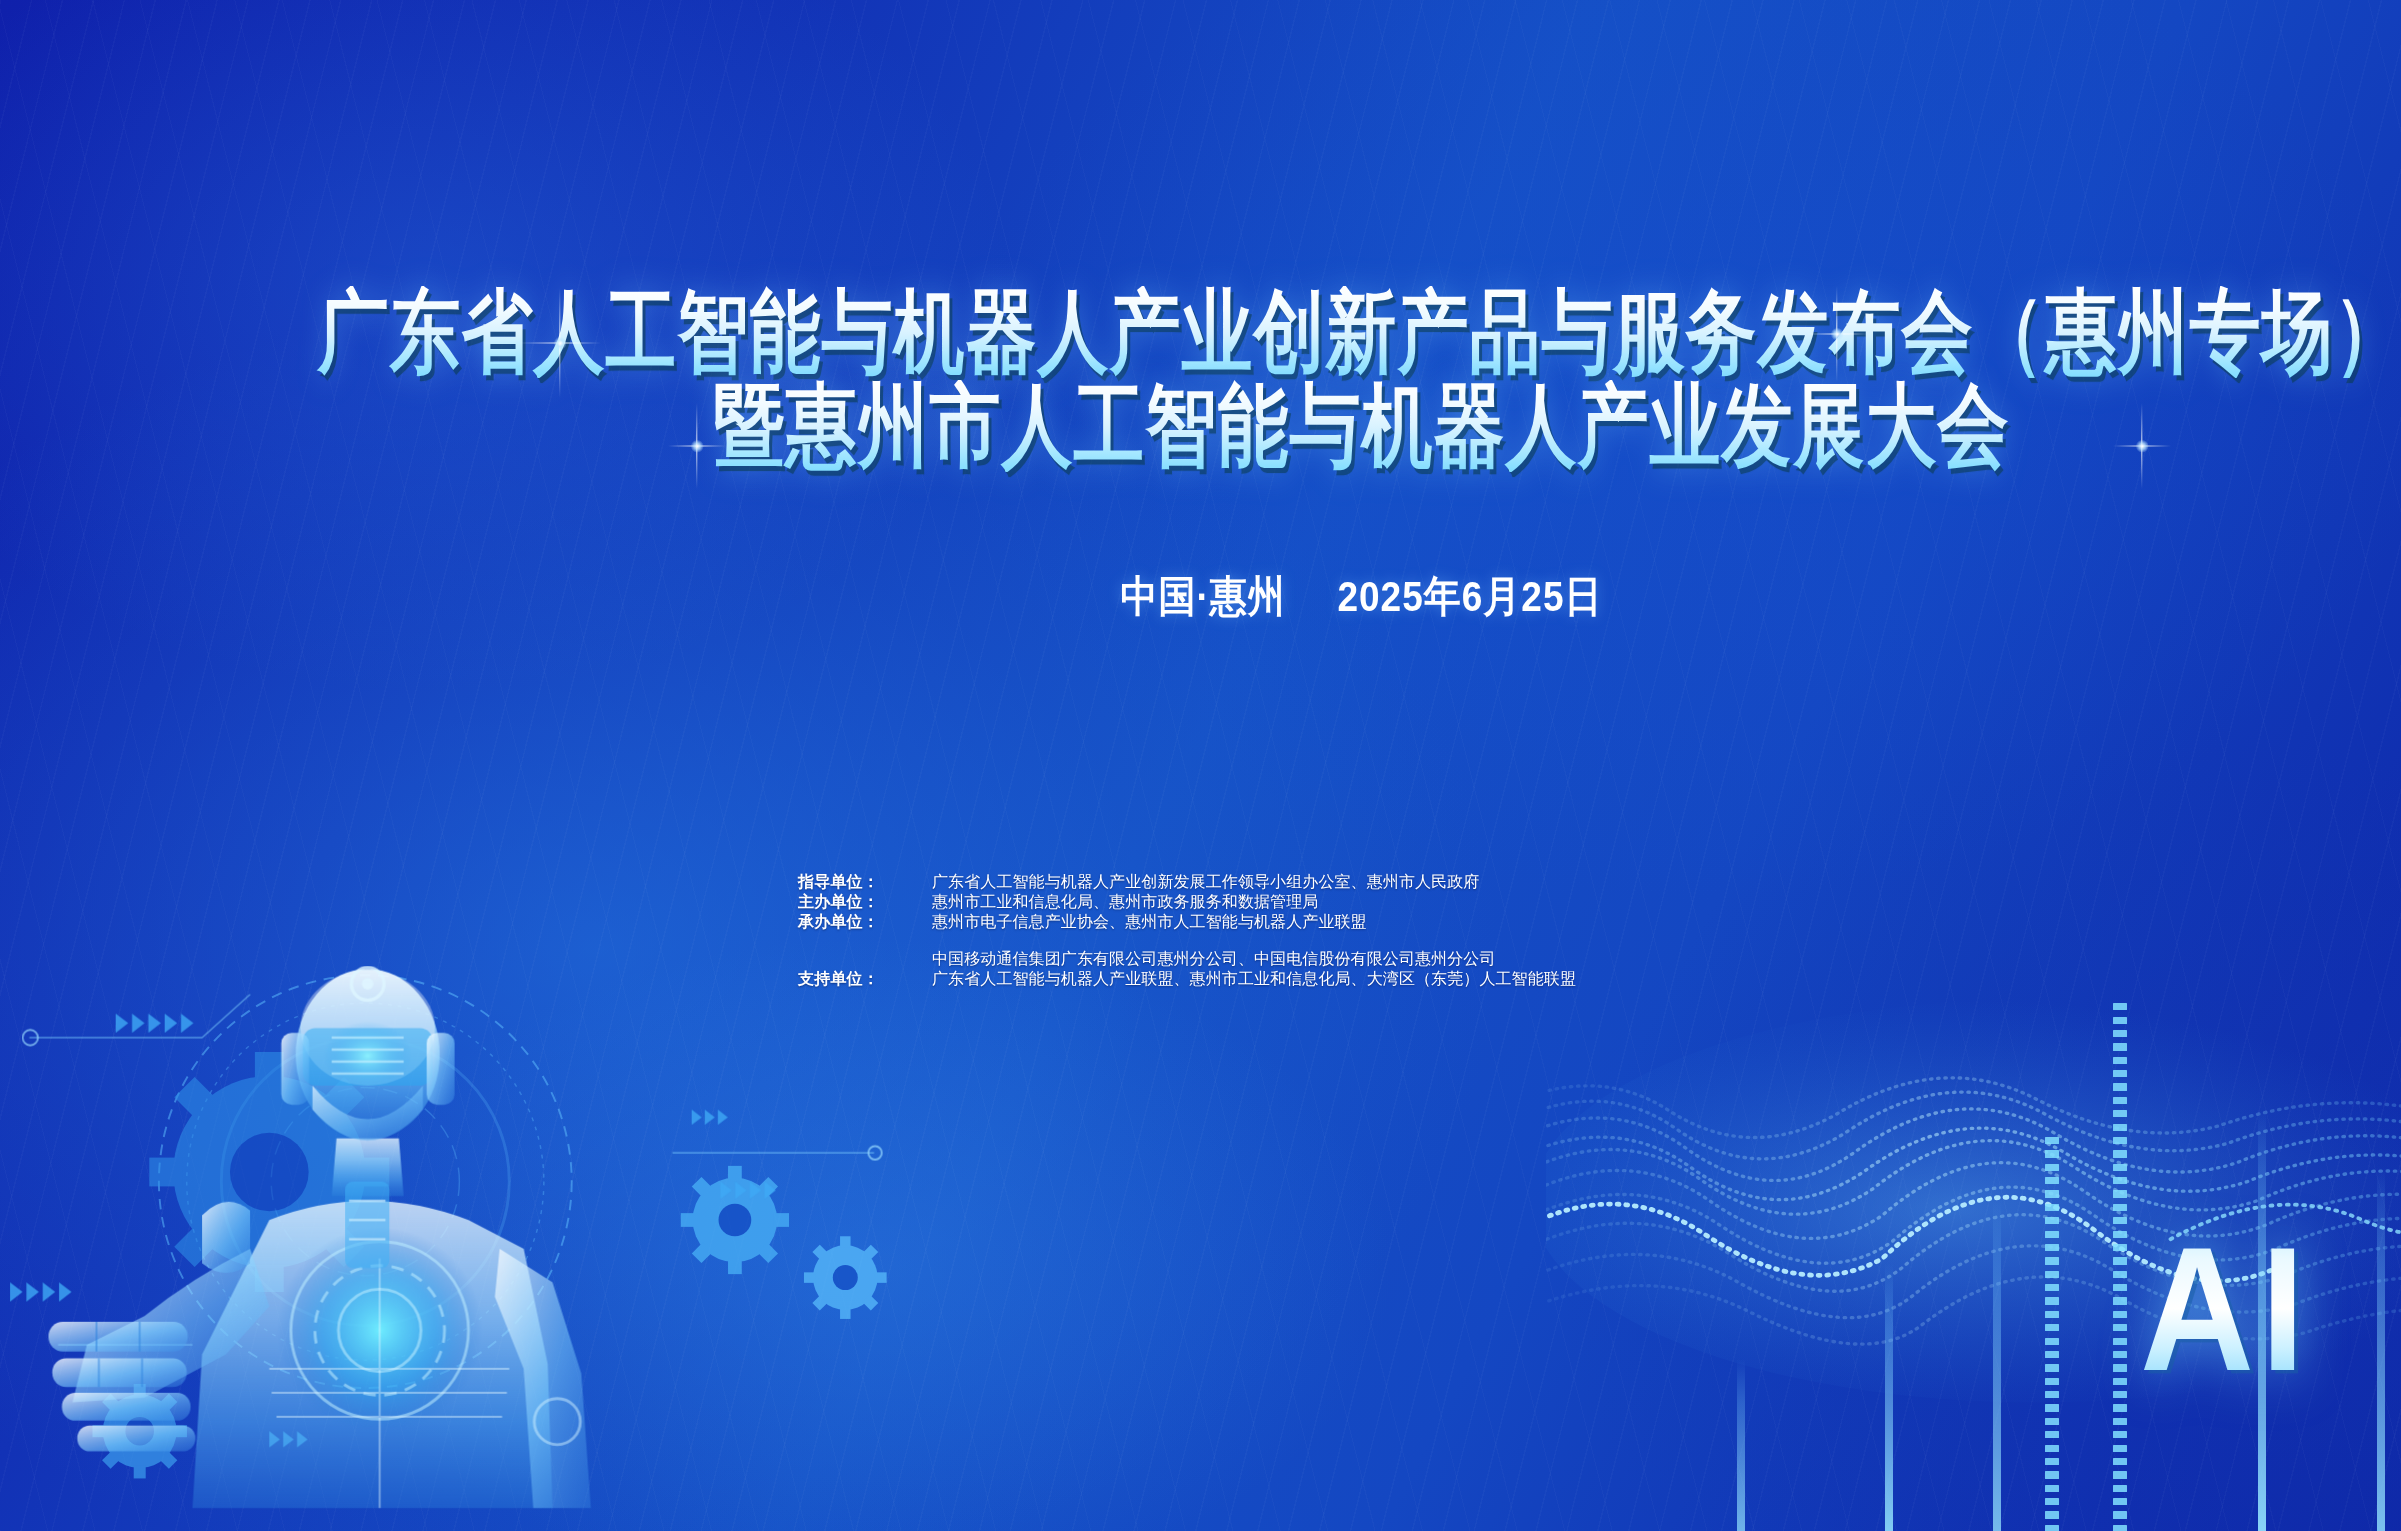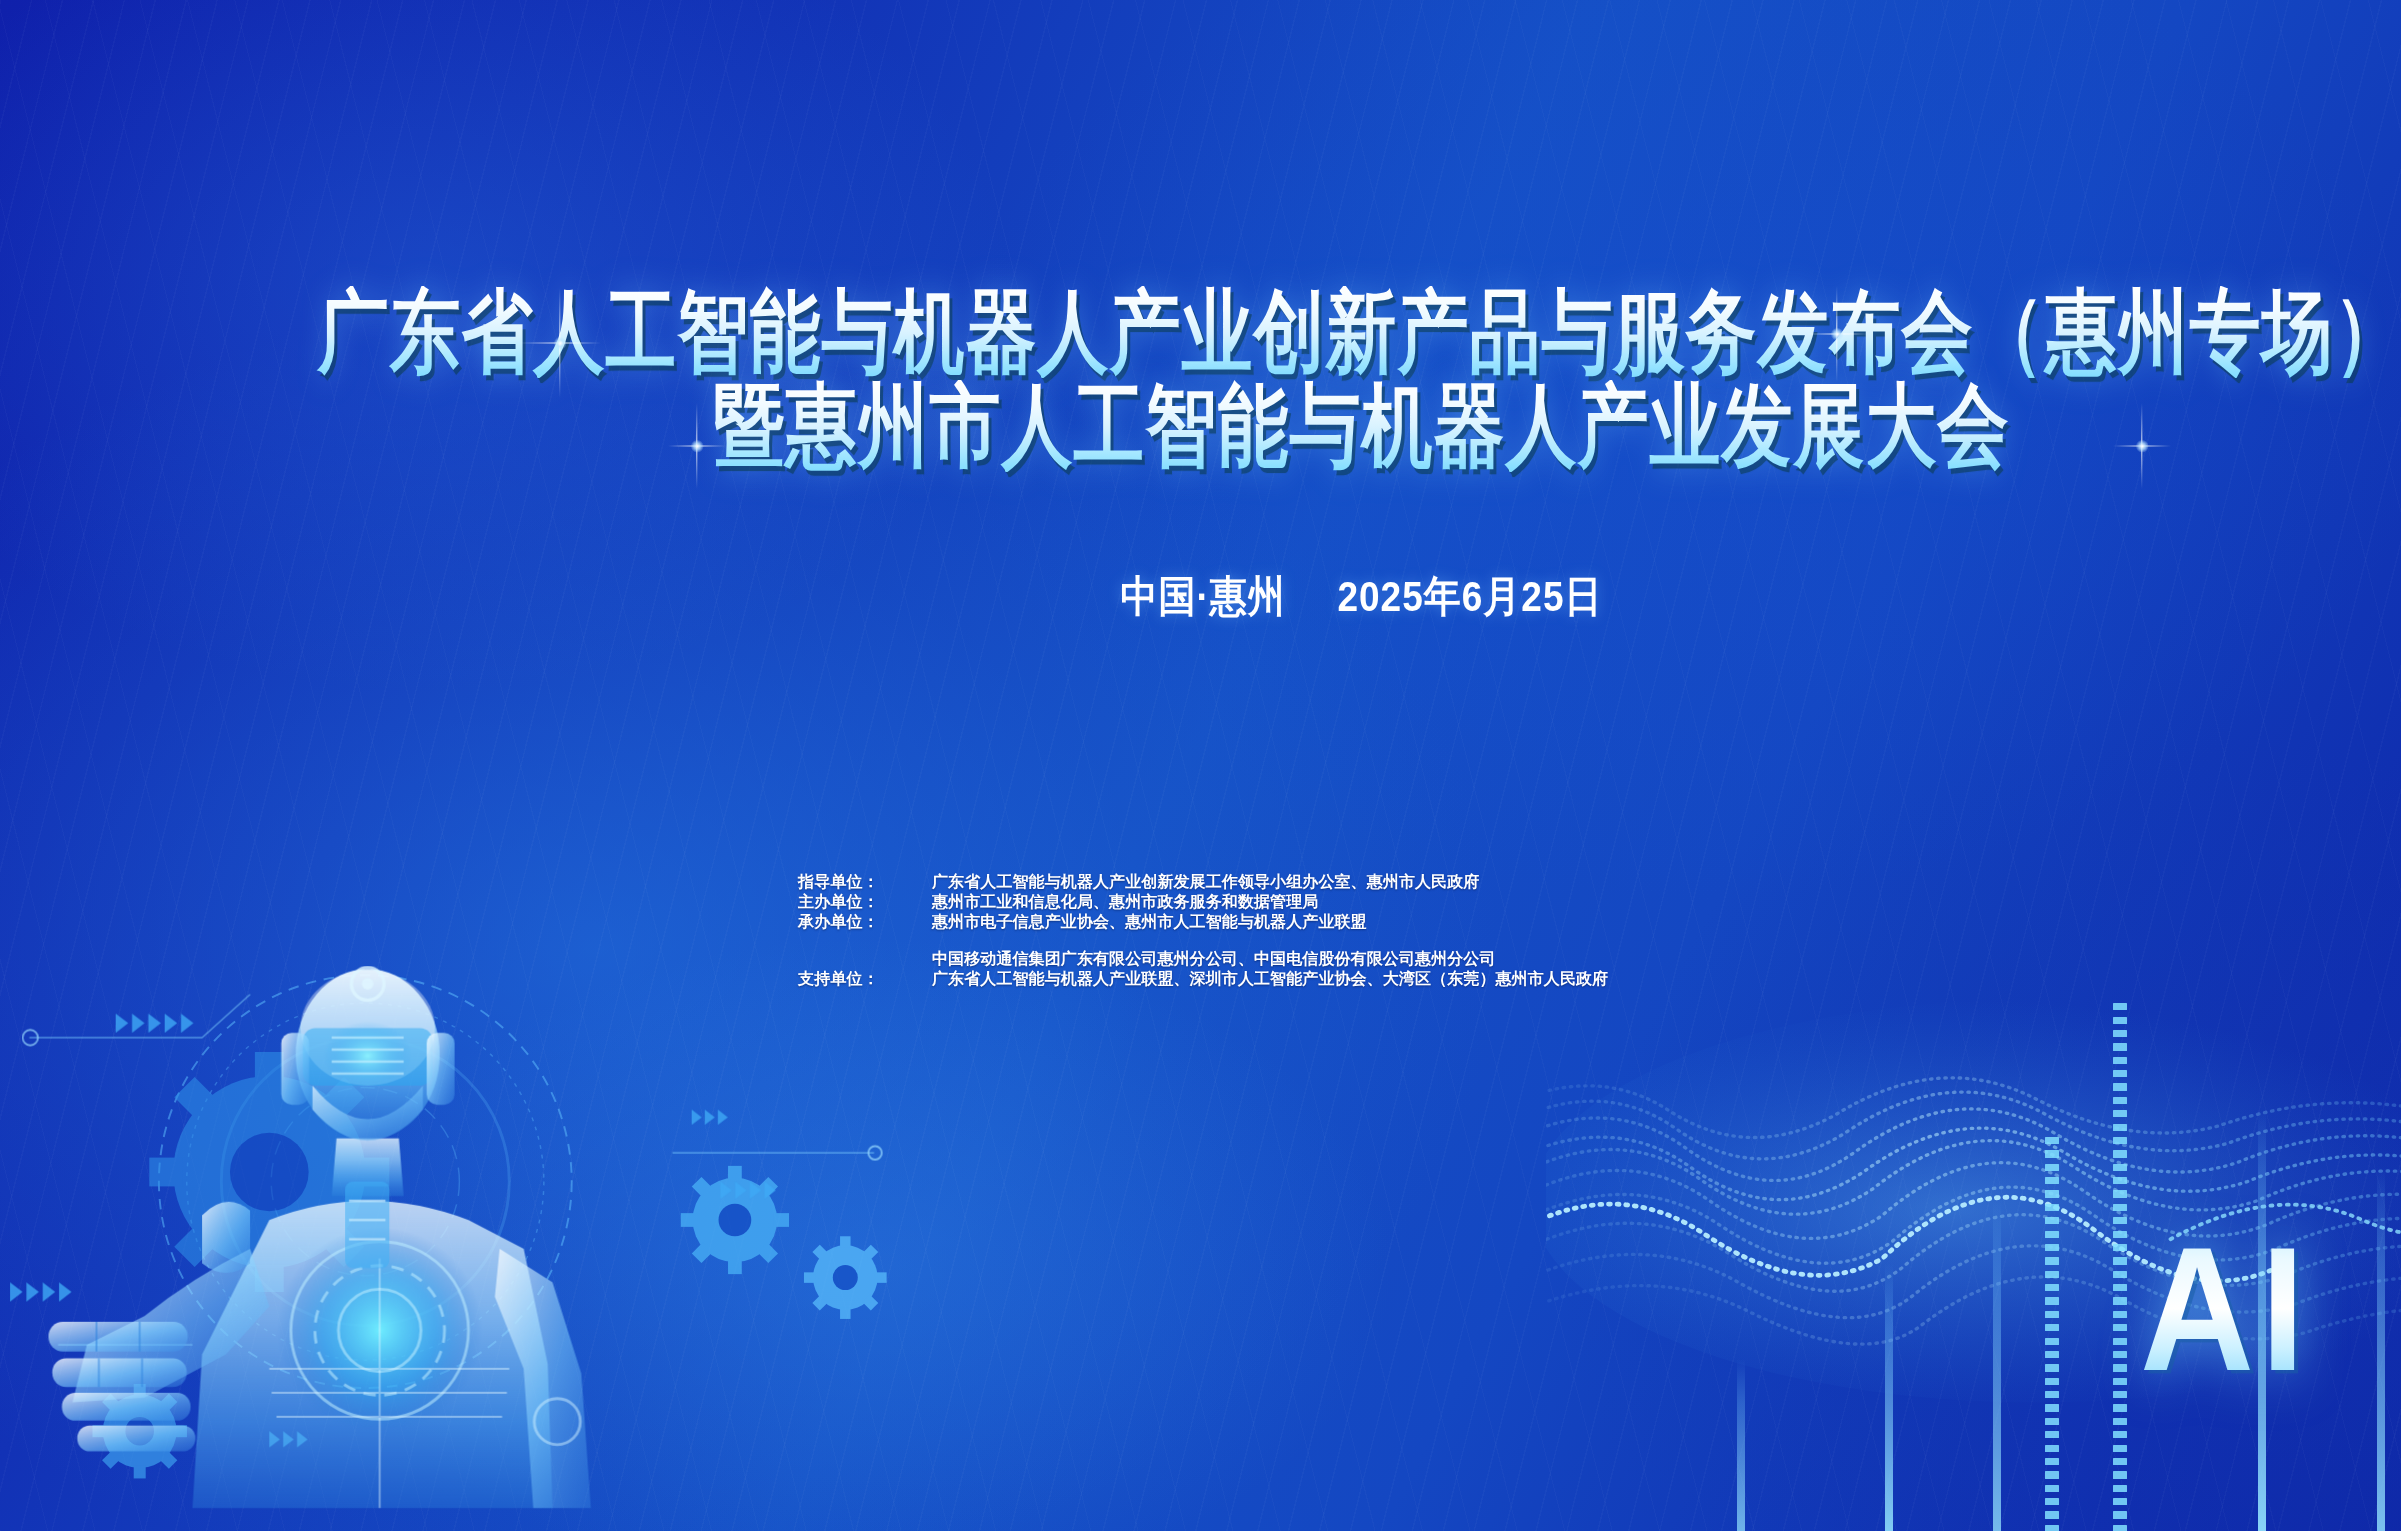--- a/index.html
+++ b/index.html
@@ -64,21 +64,21 @@
     transform:scaleY(1.16);transform-origin:center top;
     text-shadow:0 0 12.5px rgba(120,190,255,.45);}
   .subtitle .gap{display:inline-block;width:29px;}
 
   
   .orgblock{position:absolute;left:798px;top:874px;z-index:40;color:#ffffff;}
   .orgrow{display:flex;align-items:flex-end;height:19px;margin-bottom:1px;white-space:nowrap;}
   .orgrow.cont{margin-top:18px;}
   .orglabel{width:134px;flex:0 0 134px;font-size:16px;font-weight:bold;letter-spacing:0.2px;
     text-shadow:0 0.5px 1.9px rgba(0,20,70,.5);}
-  .orgvalue{font-size:16px;font-weight:bold;letter-spacing:0.1px;
+  .orgvalue{font-size:16px;font-weight:normal;letter-spacing:0.1px;
     text-shadow:0 0.5px 1.9px rgba(0,20,70,.5);}
 
   
   .rightdecor{position:absolute;right:0;bottom:0;width:1177px;height:696px;z-index:10;pointer-events:none;}
   .leftdecor{position:absolute;left:0;bottom:0;width:1009px;height:648px;z-index:12;pointer-events:none;}
 
   
   .ai3d{position:absolute;left:2140px;top:1220px;z-index:30;
     font-size:158px;font-weight:bold;letter-spacing:6.7px;line-height:158px;
     background:linear-gradient(to bottom,#bfeeff 0%,#eaf9ff 22%,#ffffff 50%,#cdf1ff 72%,#7fd6fb 100%);
@@ -477,18 +477,18 @@
     <div class="orgrow">
       <div class="orglabel">承办单位：</div>
       <div class="orgvalue">惠州市电子信息产业协会、惠州市人工智能与机器人产业联盟</div>
     </div>
     <div class="orgrow cont">
       <div class="orglabel"></div>
       <div class="orgvalue">中国移动通信集团广东有限公司惠州分公司、中国电信股份有限公司惠州分公司</div>
     </div>
     <div class="orgrow">
       <div class="orglabel">支持单位：</div>
-      <div class="orgvalue">广东省人工智能与机器人产业联盟、深圳市人工智能产业协会、大湾区（东莞）惠州市人民政府</div>
+      <div class="orgvalue">广东省人工智能与机器人产业联盟、惠州市工业和信息化局、大湾区（东莞）人工智能联盟</div>
     </div>
   </div>
 
 </div>
 
 
 </body></html>

